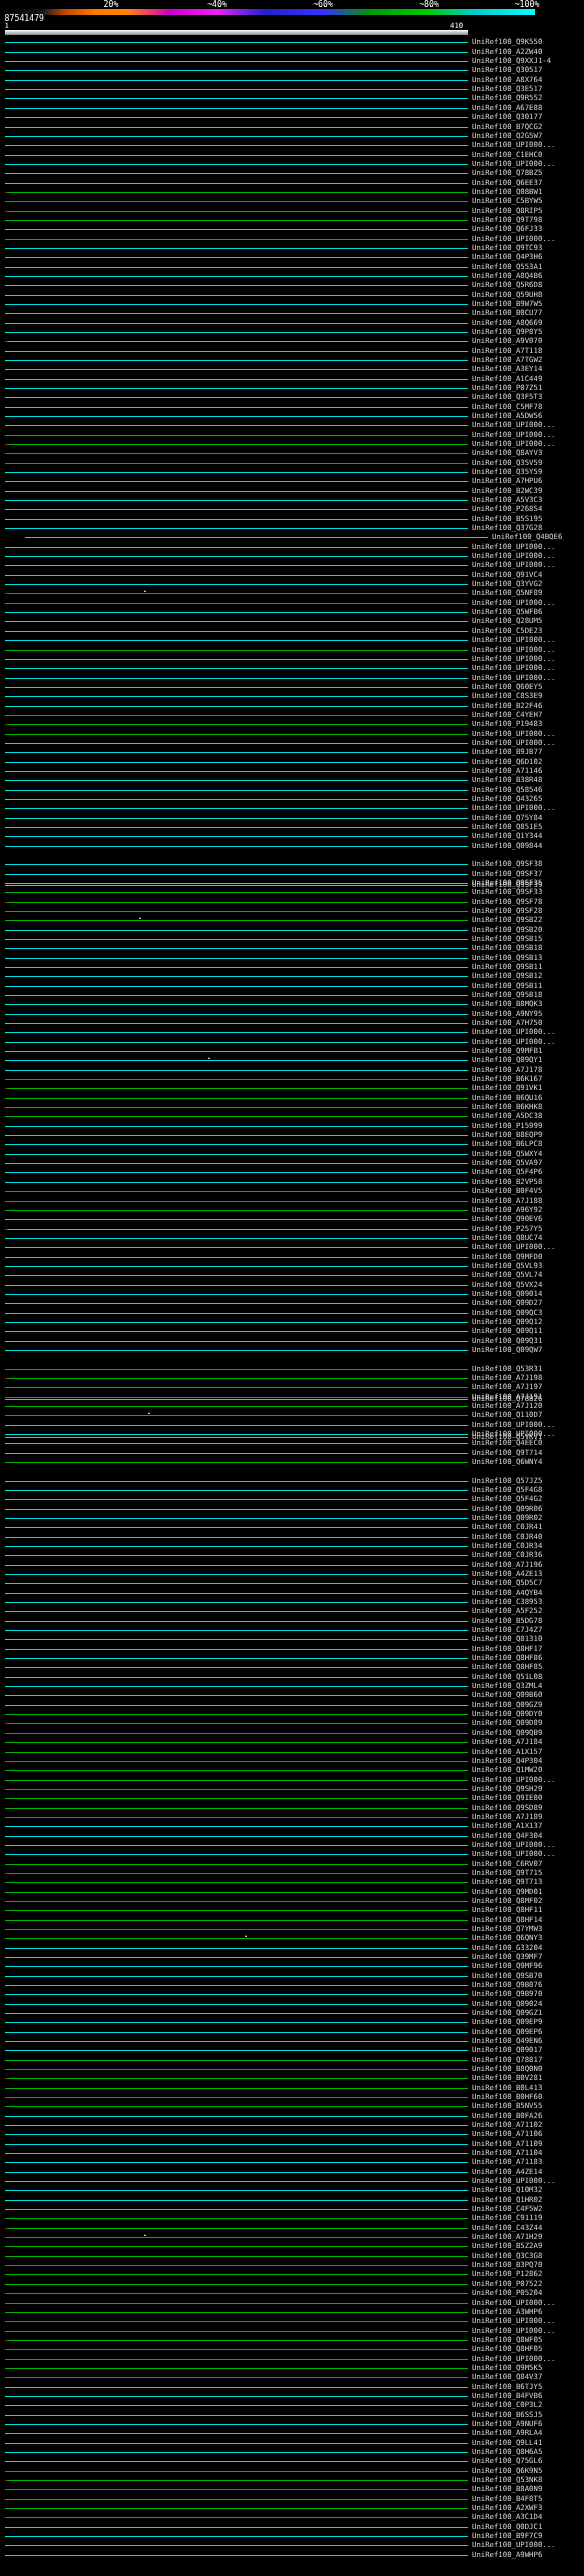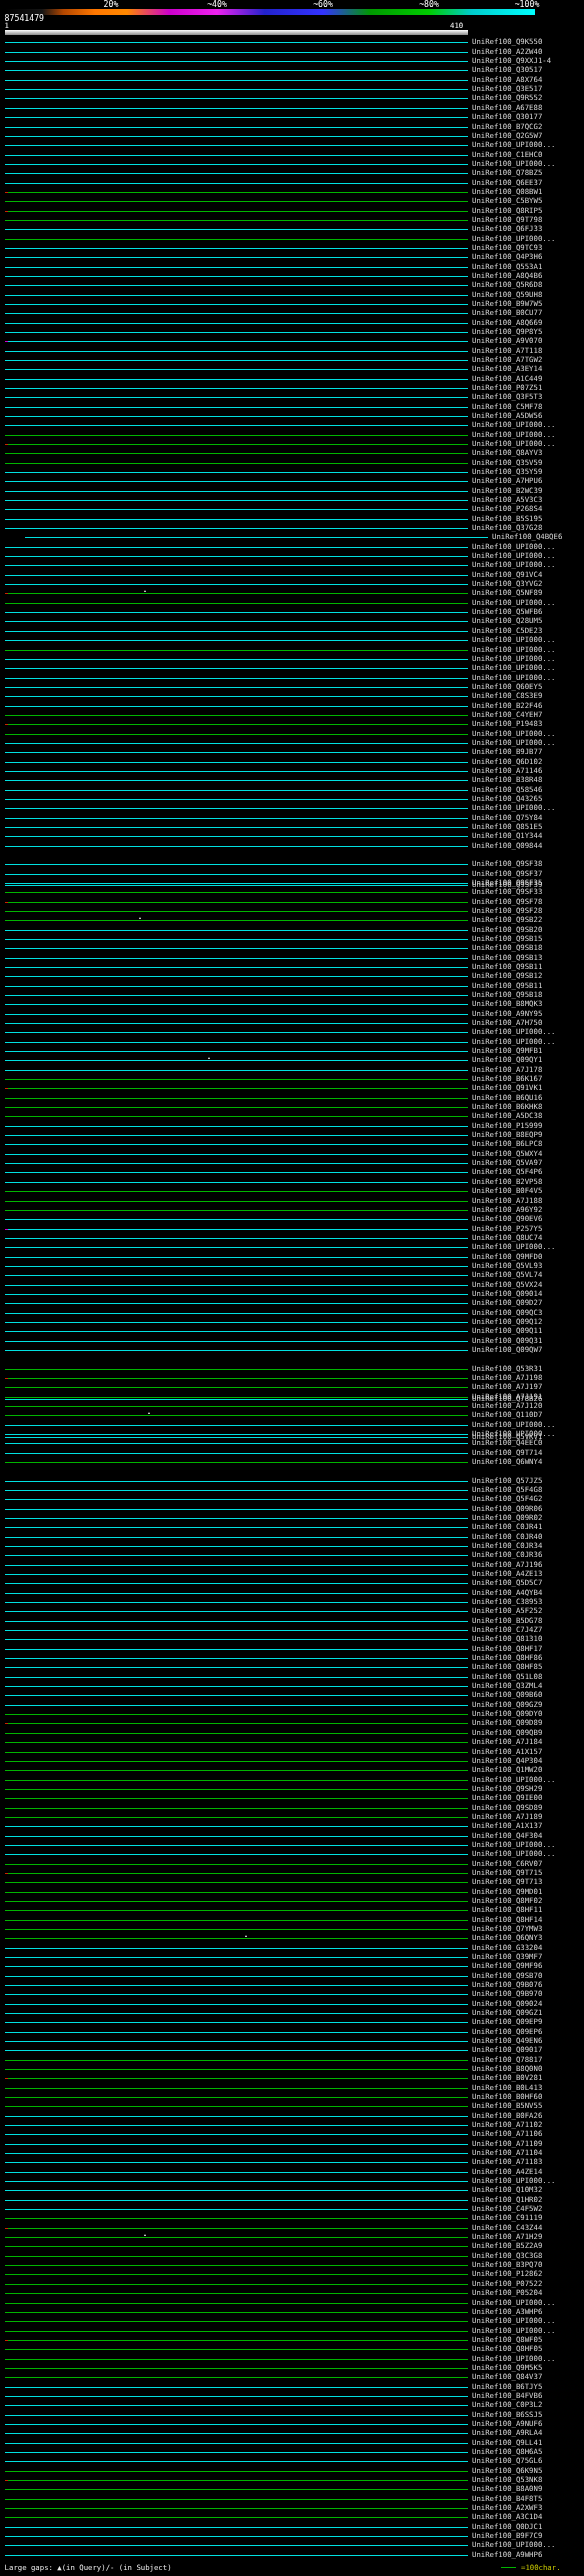--- a/index.html
+++ b/index.html
@@ -1166,20 +1166,15 @@
       <div class="hit-row" style="top: 2540px;">
         <div class="hit-line" style="background: rgb(0, 224, 224);"></div>
         <span class="hit-label">UniRef100_UPI000...</span>
       </div>
       <div class="hit-row" style="top: 2550px;">
         <div class="hit-line" style="background: rgb(0, 224, 224);"></div>
         <span class="hit-label">UniRef100_A9WHP6</span>
       </div>
     </div>
 
-  <div class="footer">
-    <span class="gaps-label">Large gaps: ▲(in Query)/- (in Subject)</span>
-    <span class="scale-dash"></span>
-    <span class="scale-note">=100char.</span>
-  </div>
 
 </div>
 
 
 </body></html>

